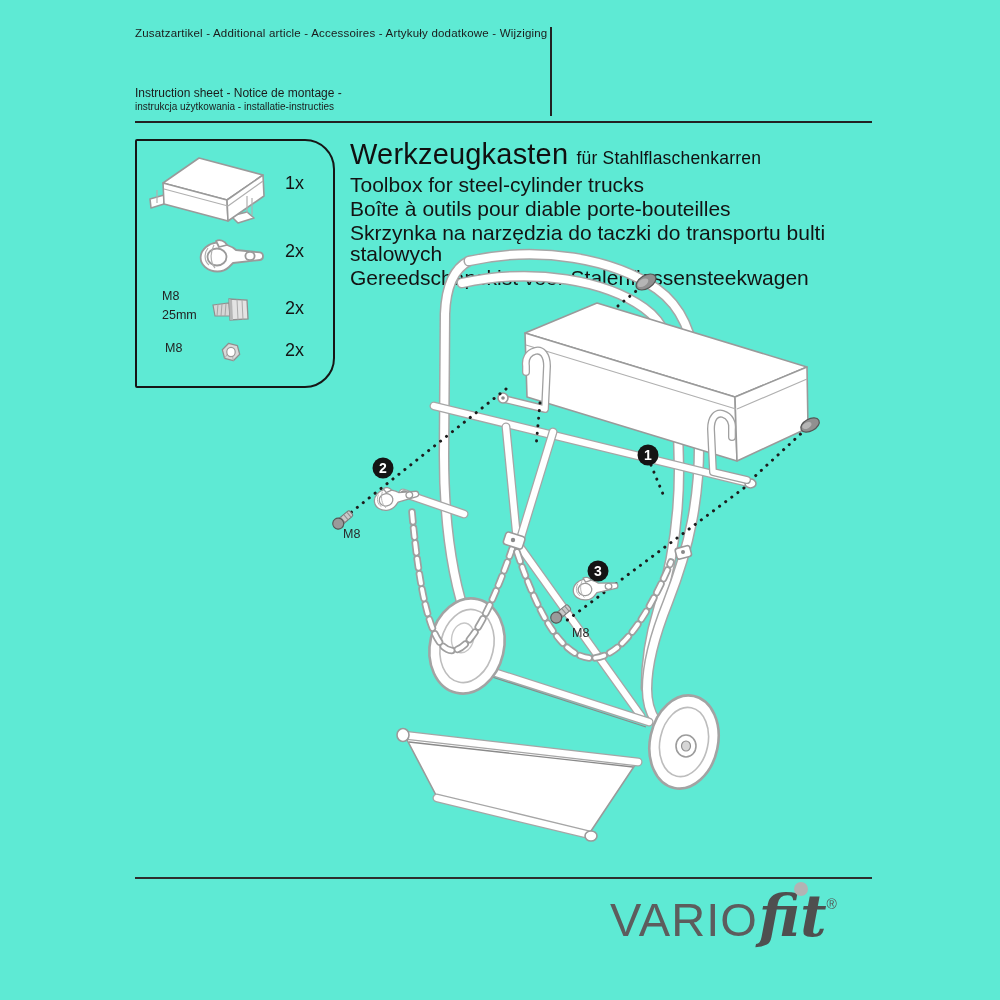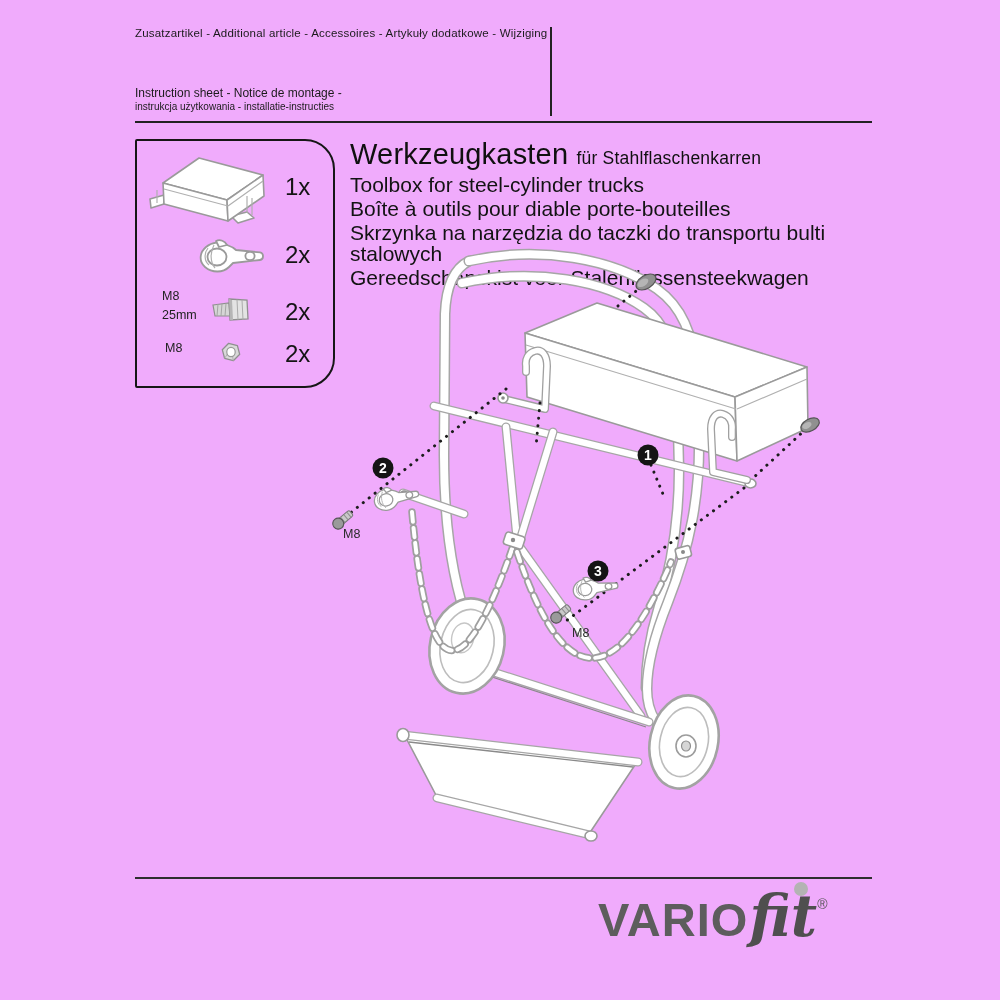--- a/index.html
+++ b/index.html
@@ -1,43 +1,43 @@
 <!DOCTYPE html>
 <html><head>
 <meta charset="utf-8">
 <style>
   html,body{margin:0;padding:0;background:#e8e8e8;}
-  .page{position:relative;width:1000px;height:1000px;background:#f0abfc;margin:0 auto;
+  .page{position:relative;width:1000px;height:1000px;background:#5eead4;margin:0 auto;
         font-family:"Liberation Sans",sans-serif;color:#111;overflow:hidden;}
   .abs{position:absolute;}
   
   .hdr-top{left:135px;top:27px;font-size:11.5px;letter-spacing:.2px;color:#1b1b1b;}
   .hdr-title{left:133px;top:39px;font-size:37px;letter-spacing:.5px;color:#101010;}
   .hdr-sub1{left:135px;top:86px;font-size:12px;color:#1b1b1b;}
   .hdr-sub2{left:135px;top:101px;font-size:10px;color:#1b1b1b;}
   .hdr-vline{left:550px;top:27px;width:0;height:89px;border-left:2px solid #222;}
   .hdr-codes{left:562px;top:43px;font-size:14.5px;line-height:19px;color:#161616;}
   .hdr-rule{left:135px;top:121px;width:737px;height:2px;background:#222;}
   
   .parts-box{left:135px;top:139px;width:196px;height:245px;border:2.5px solid #161616;
              border-radius:2px 30px 30px 2px;}
-  .qty{font-size:24px;color:#141414;}
+  .qty{font-size:18px;color:#141414;}
   .qty1{left:285px;top:173px;} .qty2{left:285px;top:241px;}
   .qty3{left:285px;top:298px;} .qty4{left:285px;top:340px;}
   .psize{font-size:12.5px;color:#222;line-height:15px;}
   .ps1{left:162px;top:289px;} .ps2{left:162px;top:308px;} .ps3{left:165px;top:341px;}
   
   .prod{left:350px;top:138px;width:530px;}
   .prod-line1{font-size:29px;color:#101010;letter-spacing:.2px;}
   .prod-suffix{font-size:17.5px;}
   .prod-sub{font-size:21px;line-height:21px;margin-top:3px;color:#131313;}
   
   .ftr-rule{left:135px;top:877px;width:737px;height:2px;background:#2e2e2e;}
   .logo{left:598px;top:882px;white-space:nowrap;}
-  .logo-vario{font-size:47px;font-weight:bold;color:#5d5d5d;letter-spacing:1px;}
+  .logo-vario{font-size:47px;font-weight:normal;color:#5d5d5d;letter-spacing:1px;margin-left:12px;}
   .logo-fit{font-family:"DejaVu Serif",serif;font-style:italic;font-weight:bold;
             font-size:57px;color:#4f4f4f;margin-left:1px;margin-top:44px;}
   .logo-reg{font-size:14px;color:#555;position:relative;top:-27px;}
   .fit-dot{position:absolute;left:196px;top:0px;width:14px;height:14px;border-radius:50%;
            background:#b3b3b3;}
   
   .art{position:absolute;left:0;top:0;}
   .tO {fill:none;stroke:#a6a6a6;stroke-width:11;stroke-linecap:round;stroke-linejoin:round}
   .tI {fill:none;stroke:#ffffff;stroke-width:8;stroke-linecap:round;stroke-linejoin:round}
   .tO2{fill:none;stroke:#a6a6a6;stroke-width:9;stroke-linecap:round;stroke-linejoin:round}

